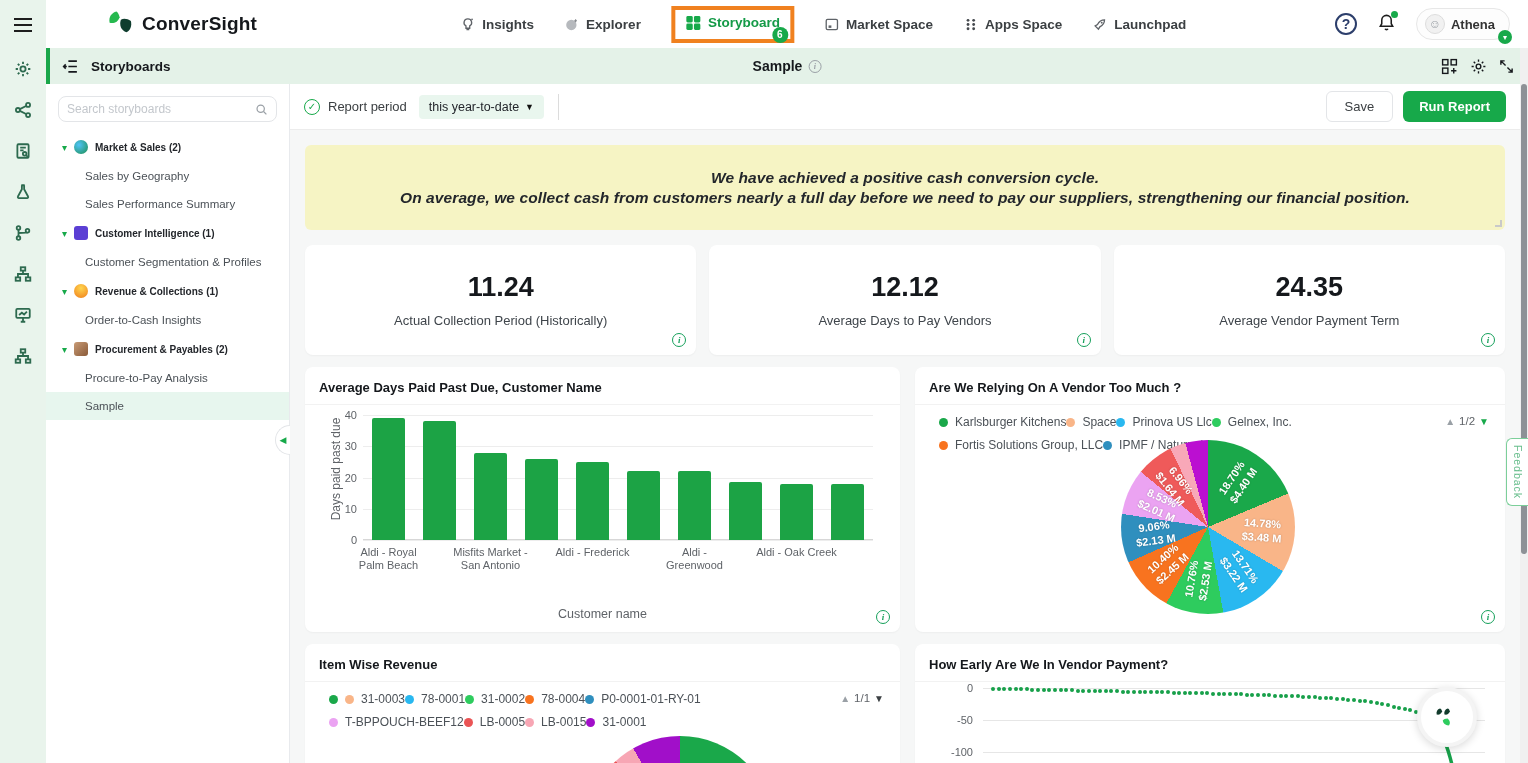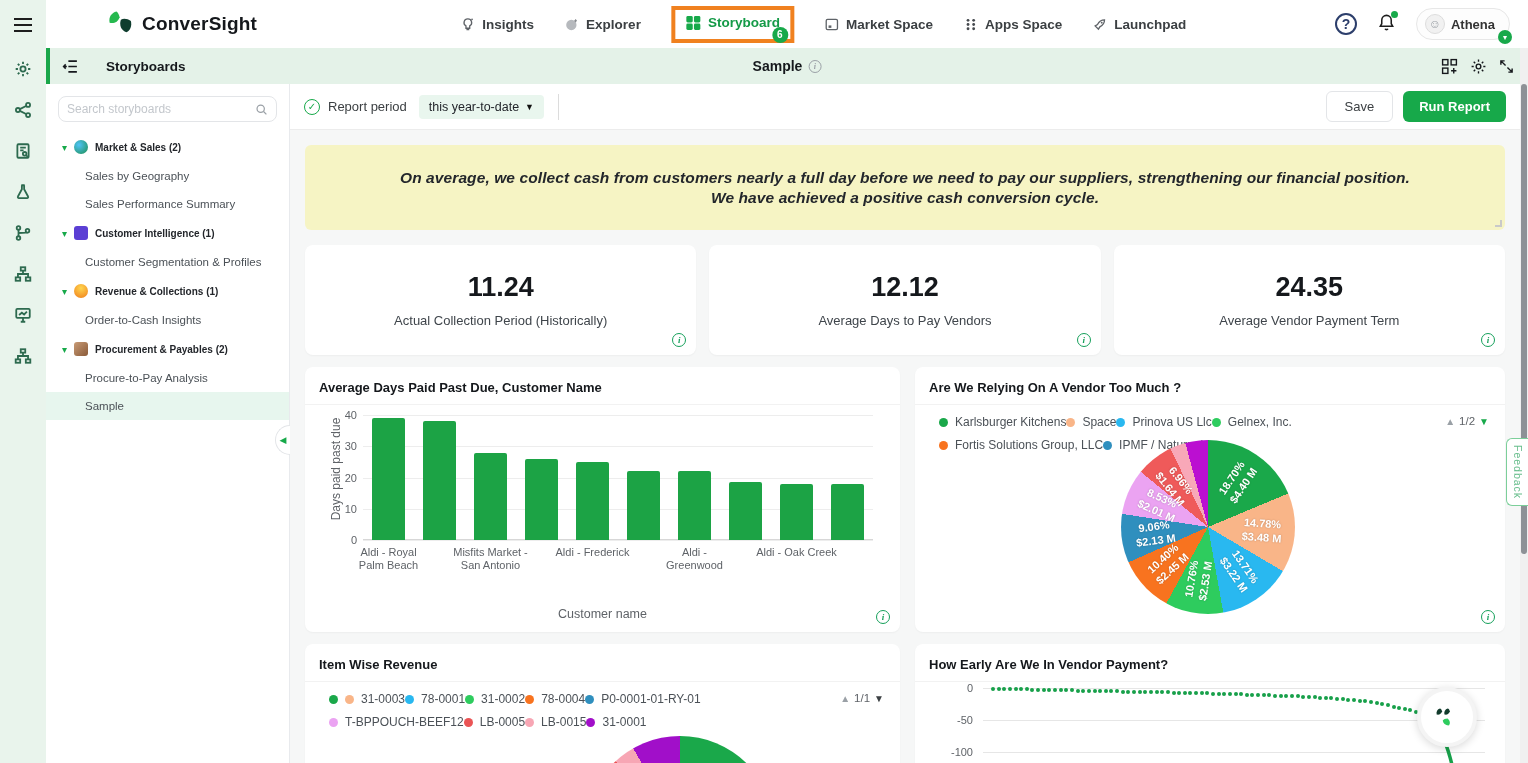--- a/index.html
+++ b/index.html
@@ -28,21 +28,21 @@
   .bell-wrap { position:relative; cursor:pointer; }
   .bell-dot { position:absolute; right:-2px; top:-2px; width:7px; height:7px; background:#17a94a; border-radius:50%; }
   .user-chip { position:relative; display:flex; align-items:center; gap:6px; border:1px solid #e7e7e7; border-radius:18px; padding:5px 14px 5px 8px; background:#fdfdfd; cursor:pointer; }
   .user-chip .uname { font-size:13px; font-weight:700; color:#333; }
   .user-dot { position:absolute; right:-3px; bottom:-5px; width:14px; height:14px; background:#17a94a; border-radius:50%; color:#fff; font-size:8px; display:flex; align-items:center; justify-content:center; }
   .avatar-circ { width:20px; height:20px; border-radius:50%; background:#f1f1f1; border:1px solid #ddd; display:flex; align-items:center; justify-content:center; color:#9aa0a6; font-size:12px; }
 
   
   .subheader { position:absolute; left:46px; top:48px; right:0; height:36px; background:#e4f2e8; display:flex; align-items:center; z-index:20; }
   .subheader .accent { position:absolute; left:0; top:0; width:4px; height:36px; background:#1aa64a; }
-  .subheader-left { display:flex; align-items:center; gap:27px; margin-left:16px;text-align:right; }
+  .subheader-left { display:flex; align-items:center; gap:12px; margin-left:16px;text-align:right; }
   .subheader-title { font-size:13.5px; font-weight:700; color:#15181c; }
   .subheader-center { position:absolute; left:50%; transform:translateX(-50%); display:flex; align-items:center; gap:6px; font-size:14px; font-weight:700; color:#15181c; }
   .subheader-right { position:absolute; right:14px; display:flex; align-items:center; gap:12px; }
   .subheader-right svg { cursor:pointer; }
 
   
   .sidebar { position:absolute; left:46px; top:84px; width:244px; bottom:0; background:#fff; border-right:1px solid #e8eaed; z-index:10; }
   .search-box { margin:12px 12px 6px 12px; border:1px solid #e3e5e8; border-radius:8px; height:26px; display:flex; align-items:center; padding:0 8px; }
   .search-box input { border:none; outline:none; flex:1; font-size:12px; color:#333; font-family:inherit; background:transparent; }
   .search-box input::placeholder { color:#c3c7cc; }
@@ -339,22 +339,22 @@
       </div>
       <div class="ctrl-divider"></div>
       <div class="spacer"></div>
       <button class="btn-save">Save</button>
       <button class="btn-run">Run Report</button>
     </div>
 
     <div class="content">
 
       <div class="banner">
+        <div>We have achieved a positive cash conversion cycle.</div>
         <div>On average, we collect cash from customers nearly a full day before we need to pay our suppliers, strengthening our financial position.</div>
-        <div>We have achieved a positive cash conversion cycle.</div>
         <div class="resize-corner"></div>
       </div>
 
       <div class="kpi-row">
         <div class="kpi-card">
           <div class="kpi-value">11.24</div>
           <div class="kpi-label">Actual Collection Period (Historically)</div>
           <div class="info-icon">i</div>
         </div>
         <div class="kpi-card">

